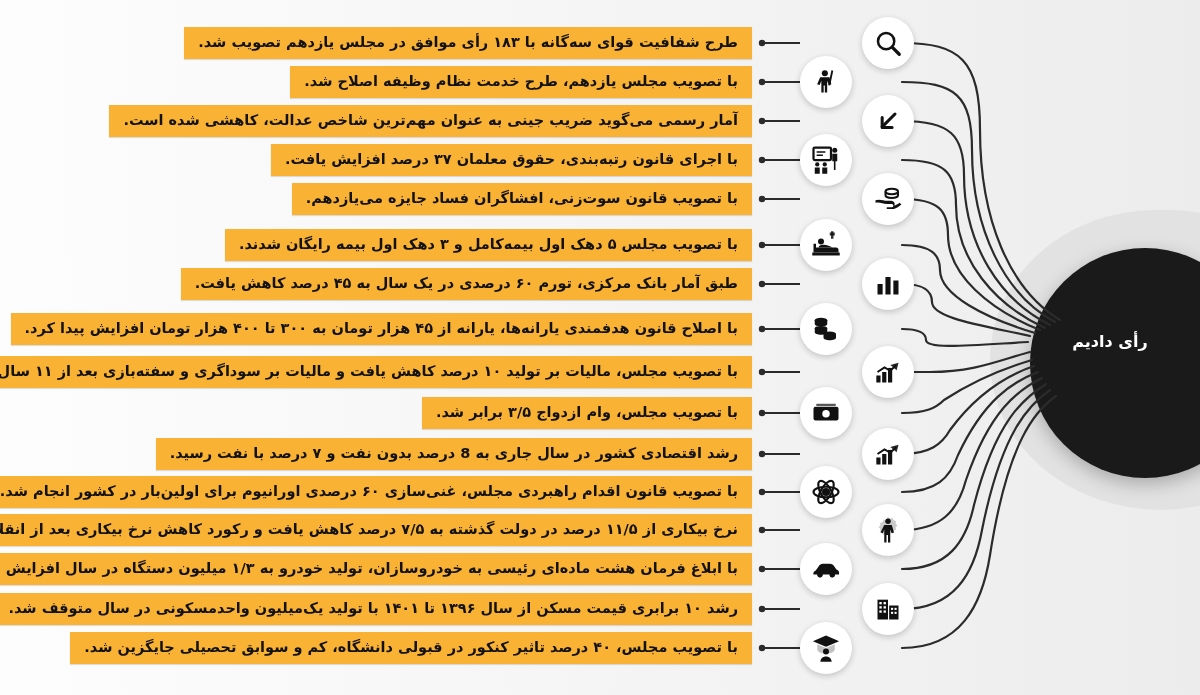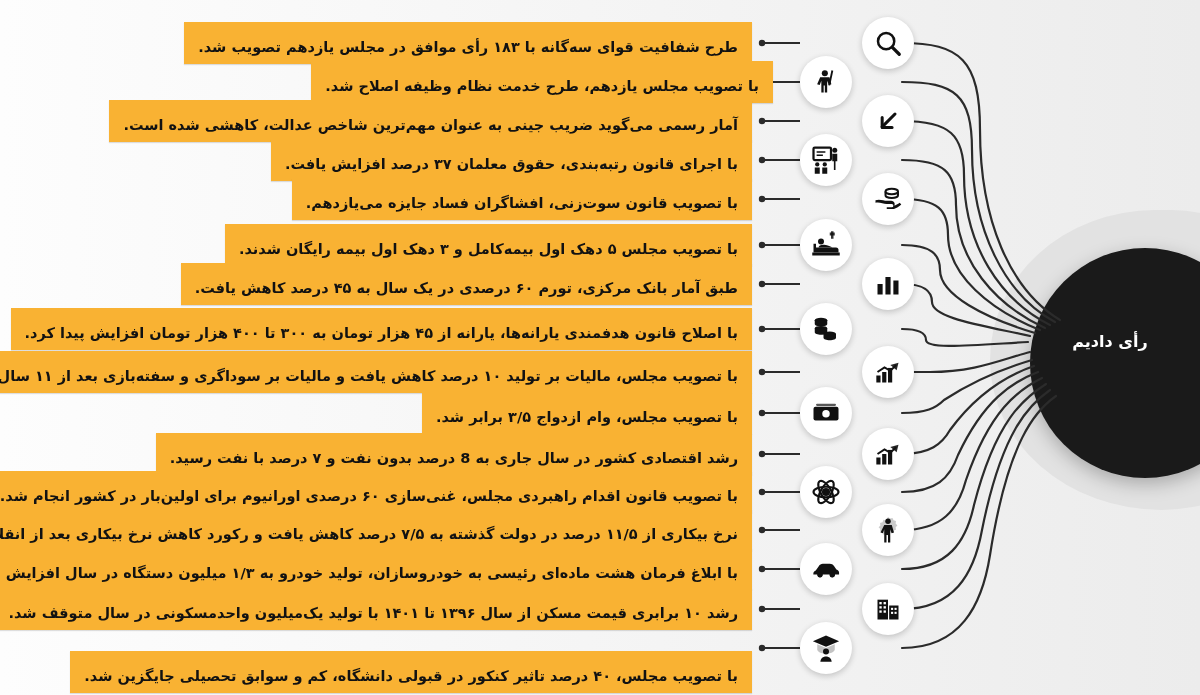--- a/index.html
+++ b/index.html
@@ -63,21 +63,21 @@
     display: flex;
     align-items: center;
     justify-content: flex-start;
     direction: rtl;
   }
   .label {
     background: #f9b233;
     color: #121212;
     font-size: 14.5px;
     font-weight: bold;
-    padding: 16px 14px 7px 14px;
+    padding: 6px 14px 7px 14px;
     border-radius: 0;
     white-space: nowrap;
     line-height: 1.35;
     box-shadow: 0 1px 1px rgba(0,0,0,0.12);
   }
   .icon-badge {
     position: absolute;
     width: 52px;
     height: 52px;
     border-radius: 50%;
@@ -153,21 +153,21 @@
       <circle cx="762" cy="530" r="3.2"></circle>
       <circle cx="762" cy="569" r="3.2"></circle>
       <circle cx="762" cy="609" r="3.2"></circle>
       <circle cx="762" cy="648" r="3.2"></circle>
     </g>
   </svg>
 
   <div class="row" style="top:26px; right:448px;">
     <div class="label">طرح شفافیت قوای سه‌گانه با ۱۸۳ رأی موافق در مجلس یازدهم تصویب شد.</div>
   </div>
-  <div class="row" style="top:65px; right:427px;">
+  <div class="row" style="top:65px; right:448px;">
     <div class="label">با تصویب مجلس یازدهم، طرح خدمت نظام وظیفه اصلاح شد.</div>
   </div>
   <div class="row" style="top:104px; right:448px;">
     <div class="label">آمار رسمی می‌گوید ضریب جینی به عنوان مهم‌ترین شاخص عدالت، کاهشی شده است.</div>
   </div>
   <div class="row" style="top:143px; right:448px;">
     <div class="label">با اجرای قانون رتبه‌بندی، حقوق معلمان ۳۷ درصد افزایش یافت.</div>
   </div>
   <div class="row" style="top:182px; right:448px;">
     <div class="label">با تصویب قانون سوت‌زنی، افشاگران فساد جایزه می‌یازدهم.</div>
@@ -195,21 +195,21 @@
   </div>
   <div class="row" style="top:513px; right:448px;">
     <div class="label">نرخ بیکاری از ۱۱/۵ درصد در دولت گذشته به ۷/۵ درصد کاهش یافت و رکورد کاهش نرخ بیکاری بعد از انقلاب شکسته شد.</div>
   </div>
   <div class="row" style="top:552px; right:448px;">
     <div class="label">با ابلاغ فرمان هشت ماده‌ای رئیسی به خودروسازان، تولید خودرو به ۱/۳ میلیون دستگاه در سال افزایش یافت.</div>
   </div>
   <div class="row" style="top:592px; right:448px;">
     <div class="label">رشد ۱۰ برابری قیمت مسکن  از سال ۱۳۹۶ تا ۱۴۰۱ با تولید یک‌میلیون واحدمسکونی در سال متوقف شد.</div>
   </div>
-  <div class="row" style="top:631px; right:448px;margin-top:24px;">
+  <div class="row" style="top:631px; right:448px;">
     <div class="label">با تصویب مجلس، ۴۰ درصد تاثیر کنکور در قبولی دانشگاه، کم و سوابق تحصیلی جایگزین شد.</div>
   </div>
 
   <div class="icon-badge" style="left:862px; top:17px;">
     <svg width="30" height="30" viewBox="0 0 24 24" fill="none" stroke="#111" stroke-width="2">
       <circle cx="10.5" cy="10.5" r="6.5"></circle>
         <line x1="15.5" y1="15.5" x2="21" y2="21" stroke-linecap="round" stroke-width="2.6"></line>
     </svg>
   </div>
   <div class="icon-badge" style="left:800px; top:56px;">

